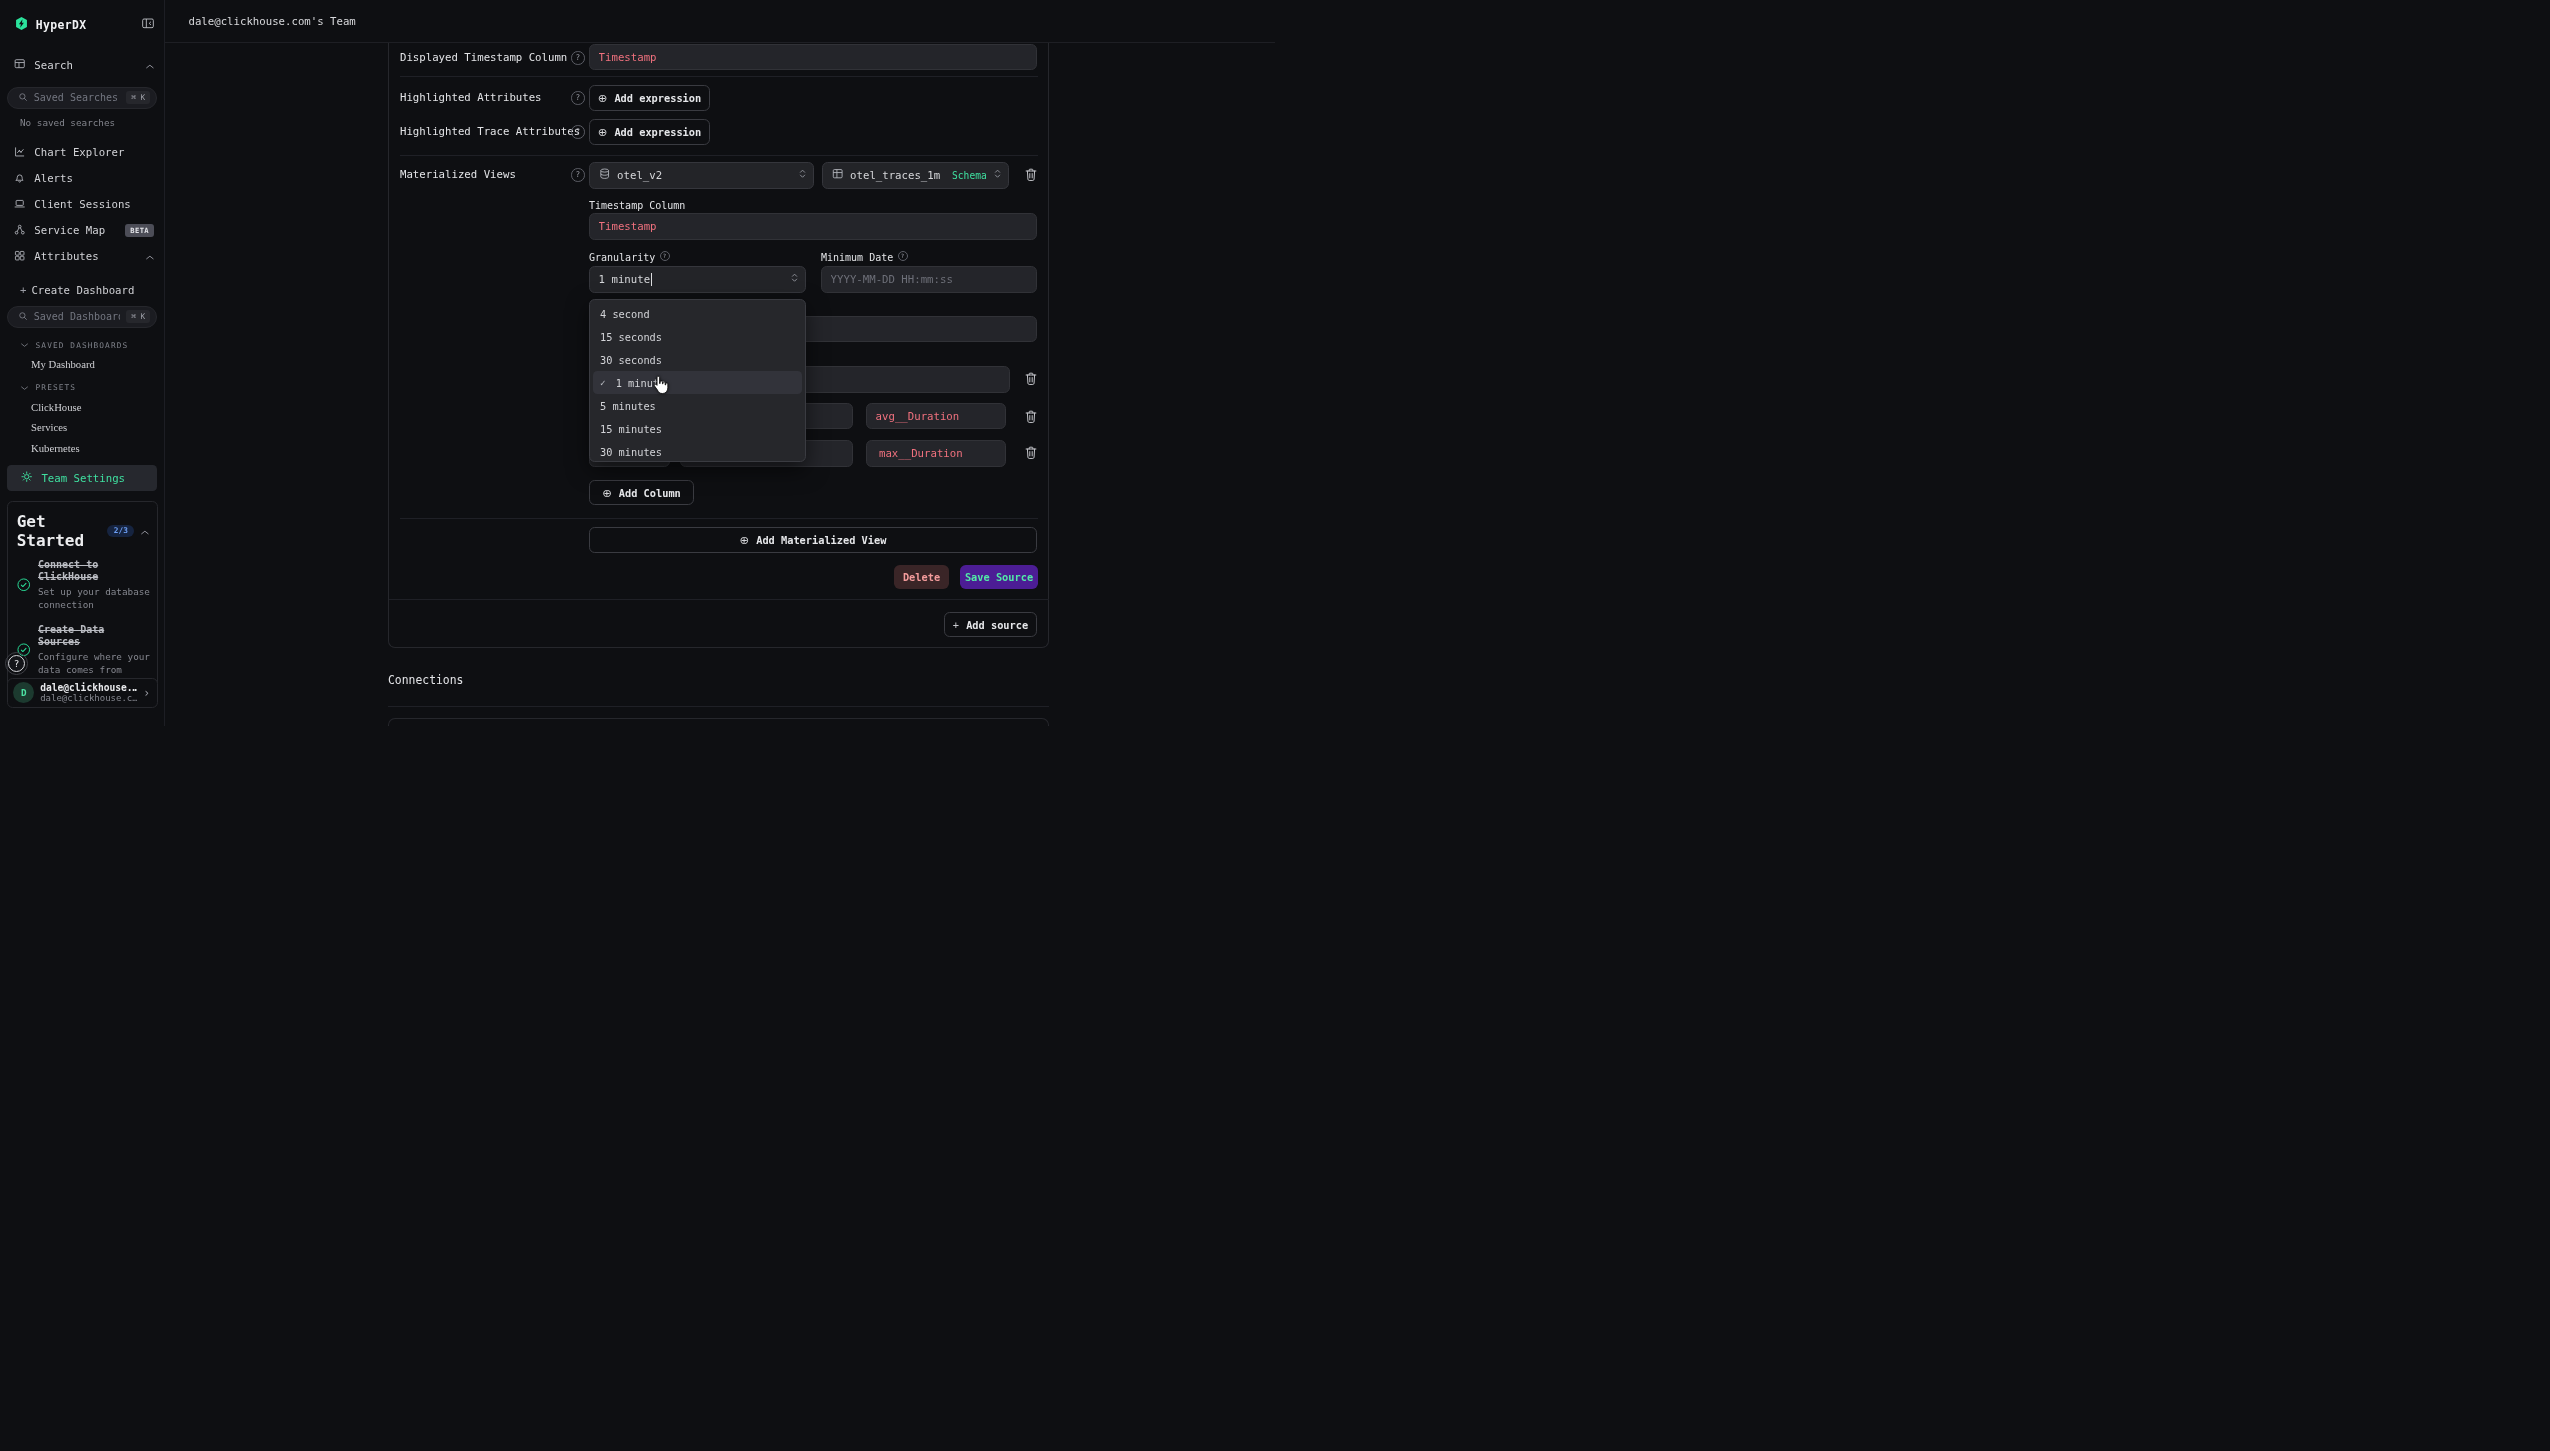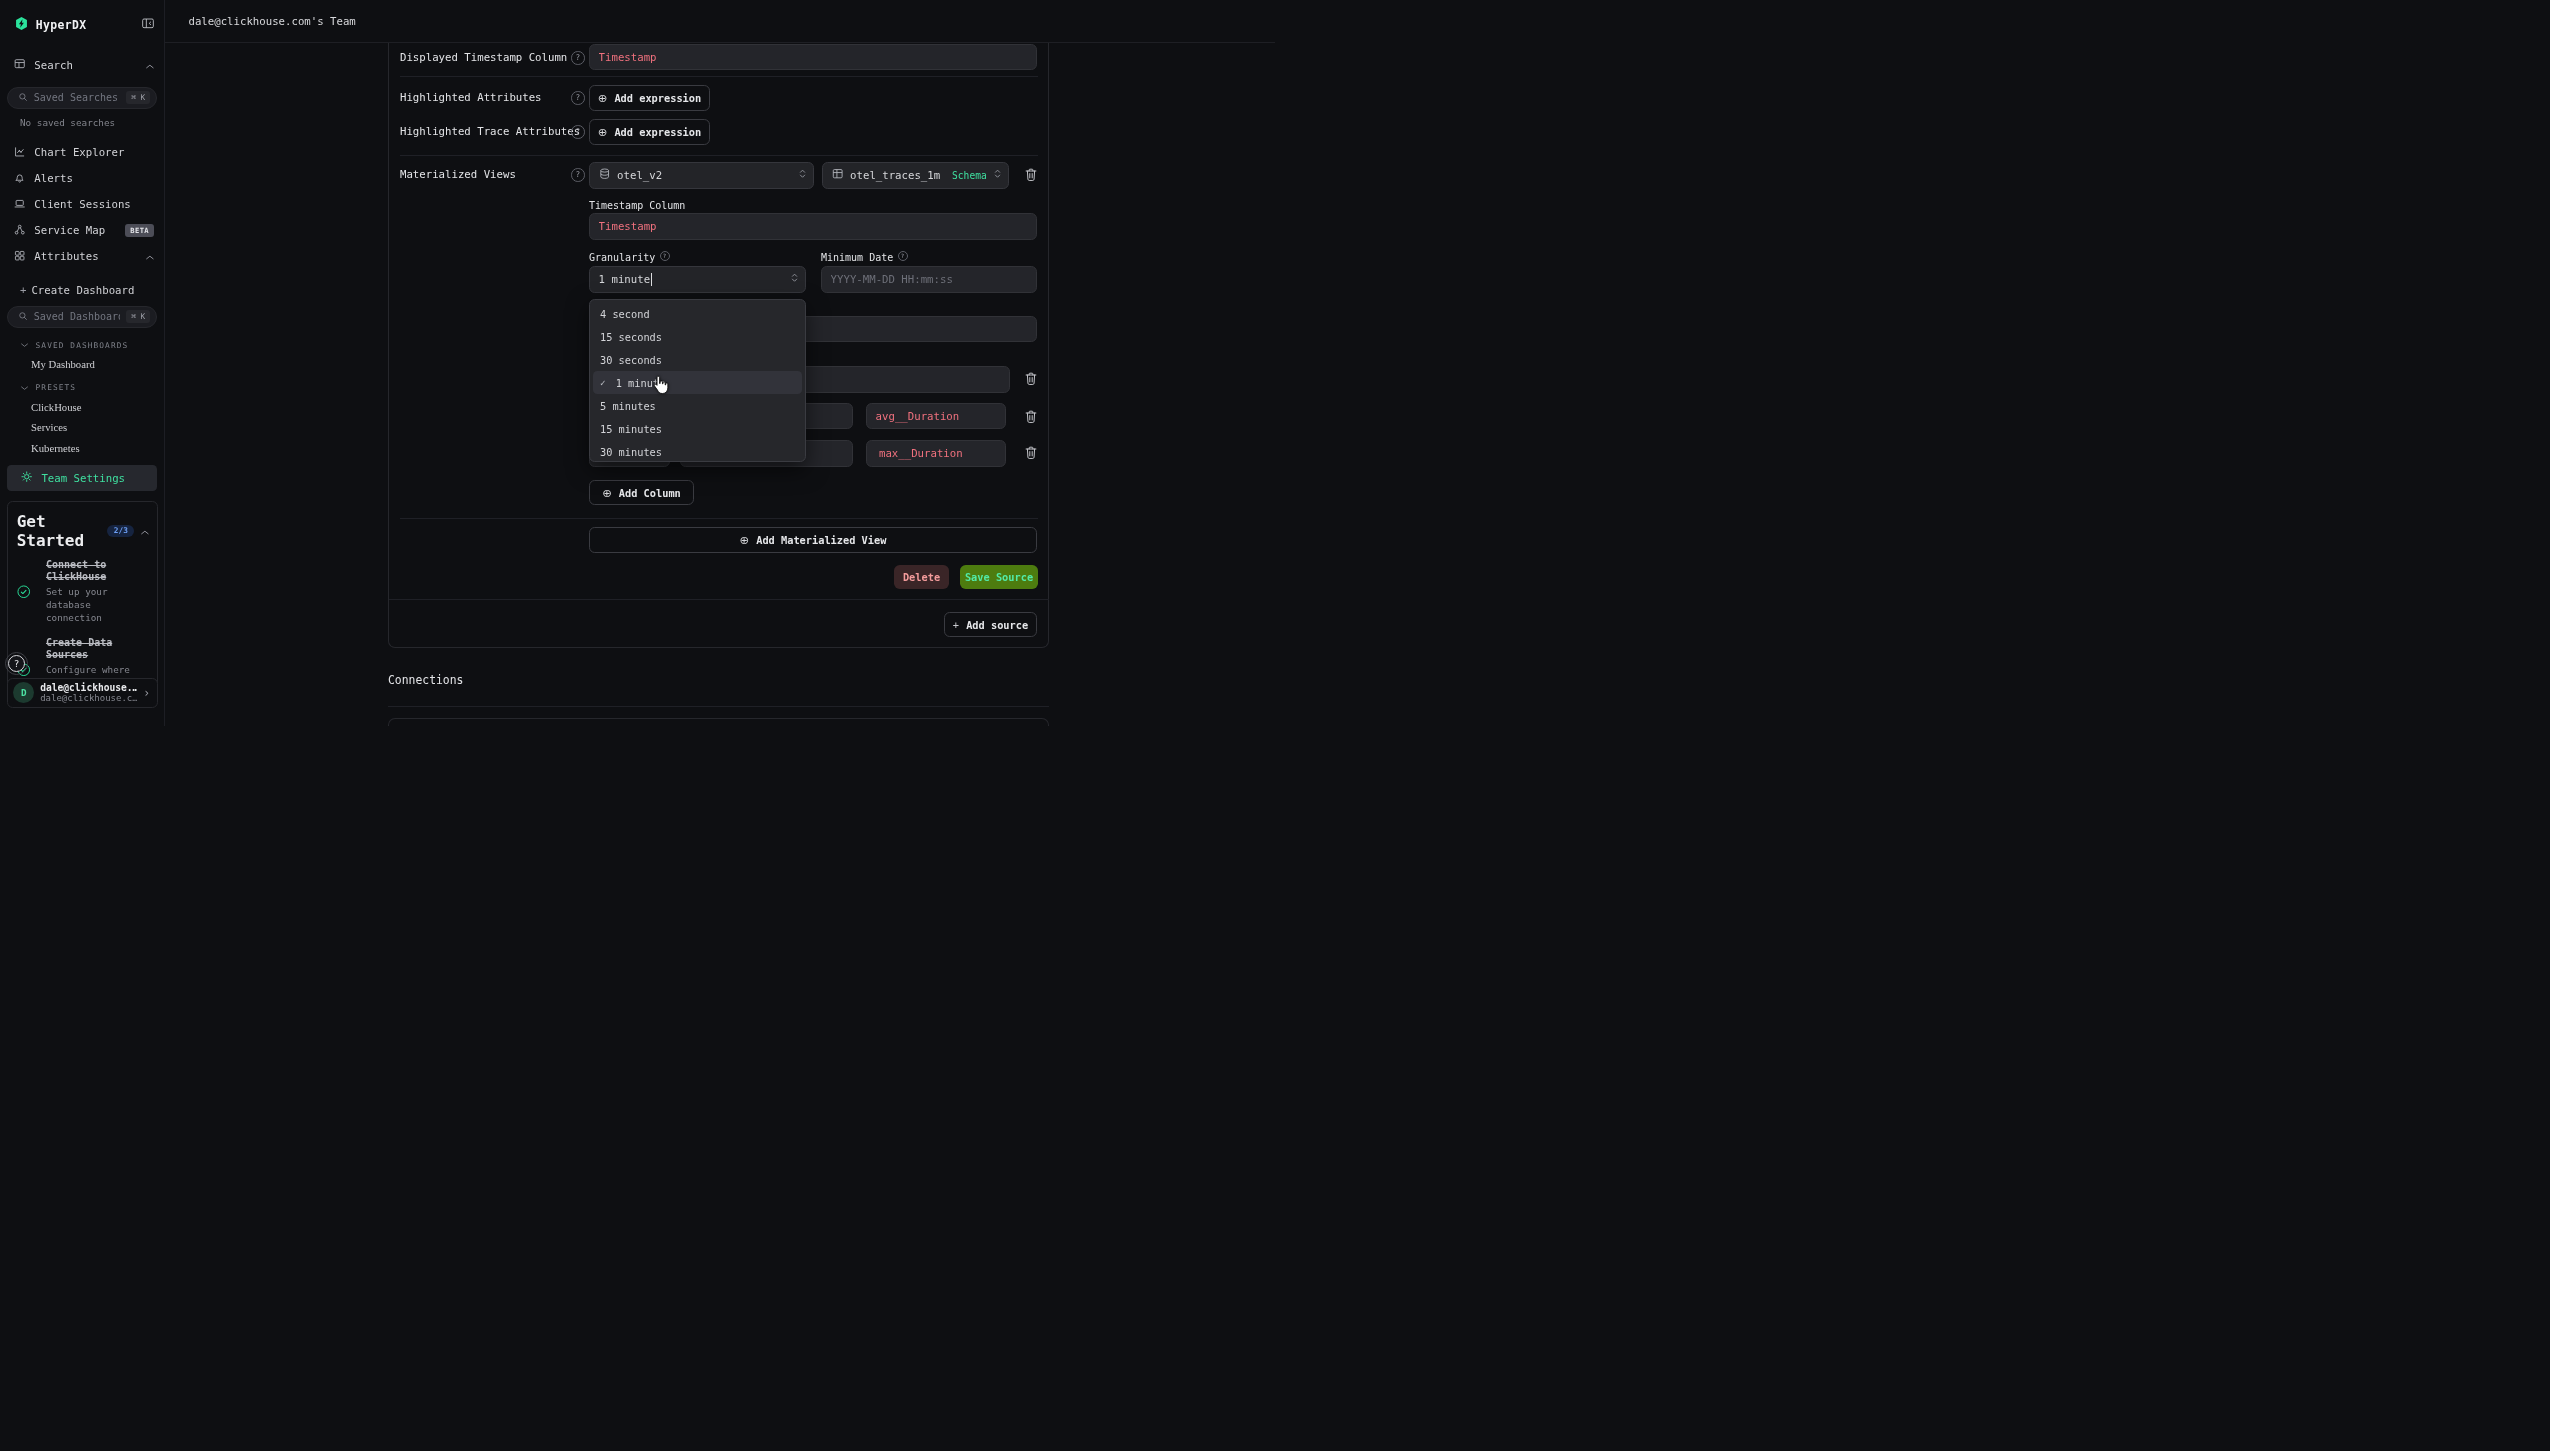--- a/index.html
+++ b/index.html
@@ -28,21 +28,21 @@
   .group-head { display:flex; align-items:center; gap:7.1px; margin:13px 0 0 21.4px; font-size:7.8px;
     letter-spacing:1.1px; color:#7f828a; }
   .tree-item { margin:8.6px 0 0 31px; font-size:10.7px; color:#cfd0d4;font-family:Liberation Serif, serif; }
   .ts-pill { margin:11.4px 7.1px 0; height:26px; background:#26282e; border-radius:4.3px; display:flex;
     align-items:center; gap:8.6px; padding:0 10px 0 14.3px; font-size:10.7px; color:#3fe0a0; }
   .gs-card { position:relative; margin:10px 7.1px 0; width:151px; height:198px; border:0.7px solid #26272c;
     border-radius:5.7px; overflow:hidden; }
   .gs-head { display:flex; align-items:center; gap:6.4px; padding:9.3px 8.6px 2.9px 8.6px; }
   .gs-title { font-size:16px; font-weight:bold; color:#ecedef; }
   .badge-blue { background:#162440; color:#6ea1f7; font-size:7.8px; font-weight:bold; border-radius:7.1px; padding:1.4px 6.4px; }
-  .gs-step { display:flex; align-items:center; gap:15px; padding:6.4px 7.1px 6.4px 8.6px; }
+  .gs-step { display:flex; align-items:center; gap:7px; padding:6.4px 7.1px 6.4px 8.6px; }
   .gs-ic { flex:none; width:14.3px; display:flex; justify-content:center; }
   .gs-txt { flex:1; min-width:0; }
   .gs-step-title { font-size:10px; font-weight:bold; color:#b9bbc1; line-height:12px; }
   .strike { text-decoration:line-through; }
   .gs-desc { font-size:9.3px; color:#85878f; line-height:13px; margin-top:2.1px; }
   .num-circle { width:12px; height:12px; border:1px solid #3a3b42; border-radius:50%; color:#9fa1a8;
     font-size:7.1px; display:flex; align-items:center; justify-content:center; background:#15161a; }
   .help-fab { position:absolute; left:5px; bottom:51px; width:23px; height:23px; border-radius:50%;
     border:1.1px solid #3f4046; background:transparent; display:flex; align-items:center; justify-content:center; z-index:20; }
   .help-fab .inner { width:17px; height:17px; border-radius:50%; background:#141519; border:1.1px solid #d7d8dc;
@@ -77,21 +77,21 @@
   .select { background:#232428; border:0.7px solid #35363c; border-radius:5.7px; display:flex; align-items:center;
     gap:7.1px; padding:0 7.1px 0 8.6px; font-size:10.7px; color:#d6d7da; }
   .select .grow { flex:1; min-width:0; white-space:nowrap; overflow:hidden; }
   .schema-lbl { color:#3fe0a0; font-size:9.6px; }
   .caret { display:inline-block; width:1.1px; height:13px; background:#dcdde0; vertical-align:middle; margin-left:0.7px; }
   .btn-ghost { background:transparent; border:0.7px solid #3a3b41; border-radius:5.7px; display:flex; align-items:center;
     justify-content:center; gap:7.1px; font-size:10.3px; font-weight:bold; color:#e6e7ea; }
   .oplus { font-family:"DejaVu Sans",sans-serif; font-weight:normal; font-size:11.4px; color:#d6d7da; }
   .btn-delete { background:#3a2527; border:none; border-radius:5.7px; color:#f49c9c; font-size:10.3px; font-weight:bold;
     display:flex; align-items:center; justify-content:center; }
-  .btn-save { background:#4d7c0f; border:none; border-radius:5.7px; color:#52eaa7; font-size:10.3px; font-weight:bold;
+  .btn-save { background:#4c1d95; border:none; border-radius:5.7px; color:#52eaa7; font-size:10.3px; font-weight:bold;
     display:flex; align-items:center; justify-content:center; }
   .sec-title { font-size:11.4px; color:#e3e4e7; }
   .box2 { position:absolute; left:223px; top:718px; width:661px; height:57px; border:0.7px solid #26272c;
     border-radius:7.1px 7.1px 0 0; border-bottom:none; }
 
   
   .dropdown { position:absolute; left:424px; top:299px; width:217px; height:163px; background:#26272b;
     border:0.7px solid #3a3b41; border-radius:5.7px; box-shadow:0 7.1px 21.4px rgba(0,0,0,.55); z-index:50; padding-top:2.1px; }
   .dd-item { height:23px; margin:0 2.9px; border-radius:4.3px; display:flex; align-items:center; padding:0 7.1px;
     font-size:10.3px; color:#d3d4d8; gap:5.7px; }

